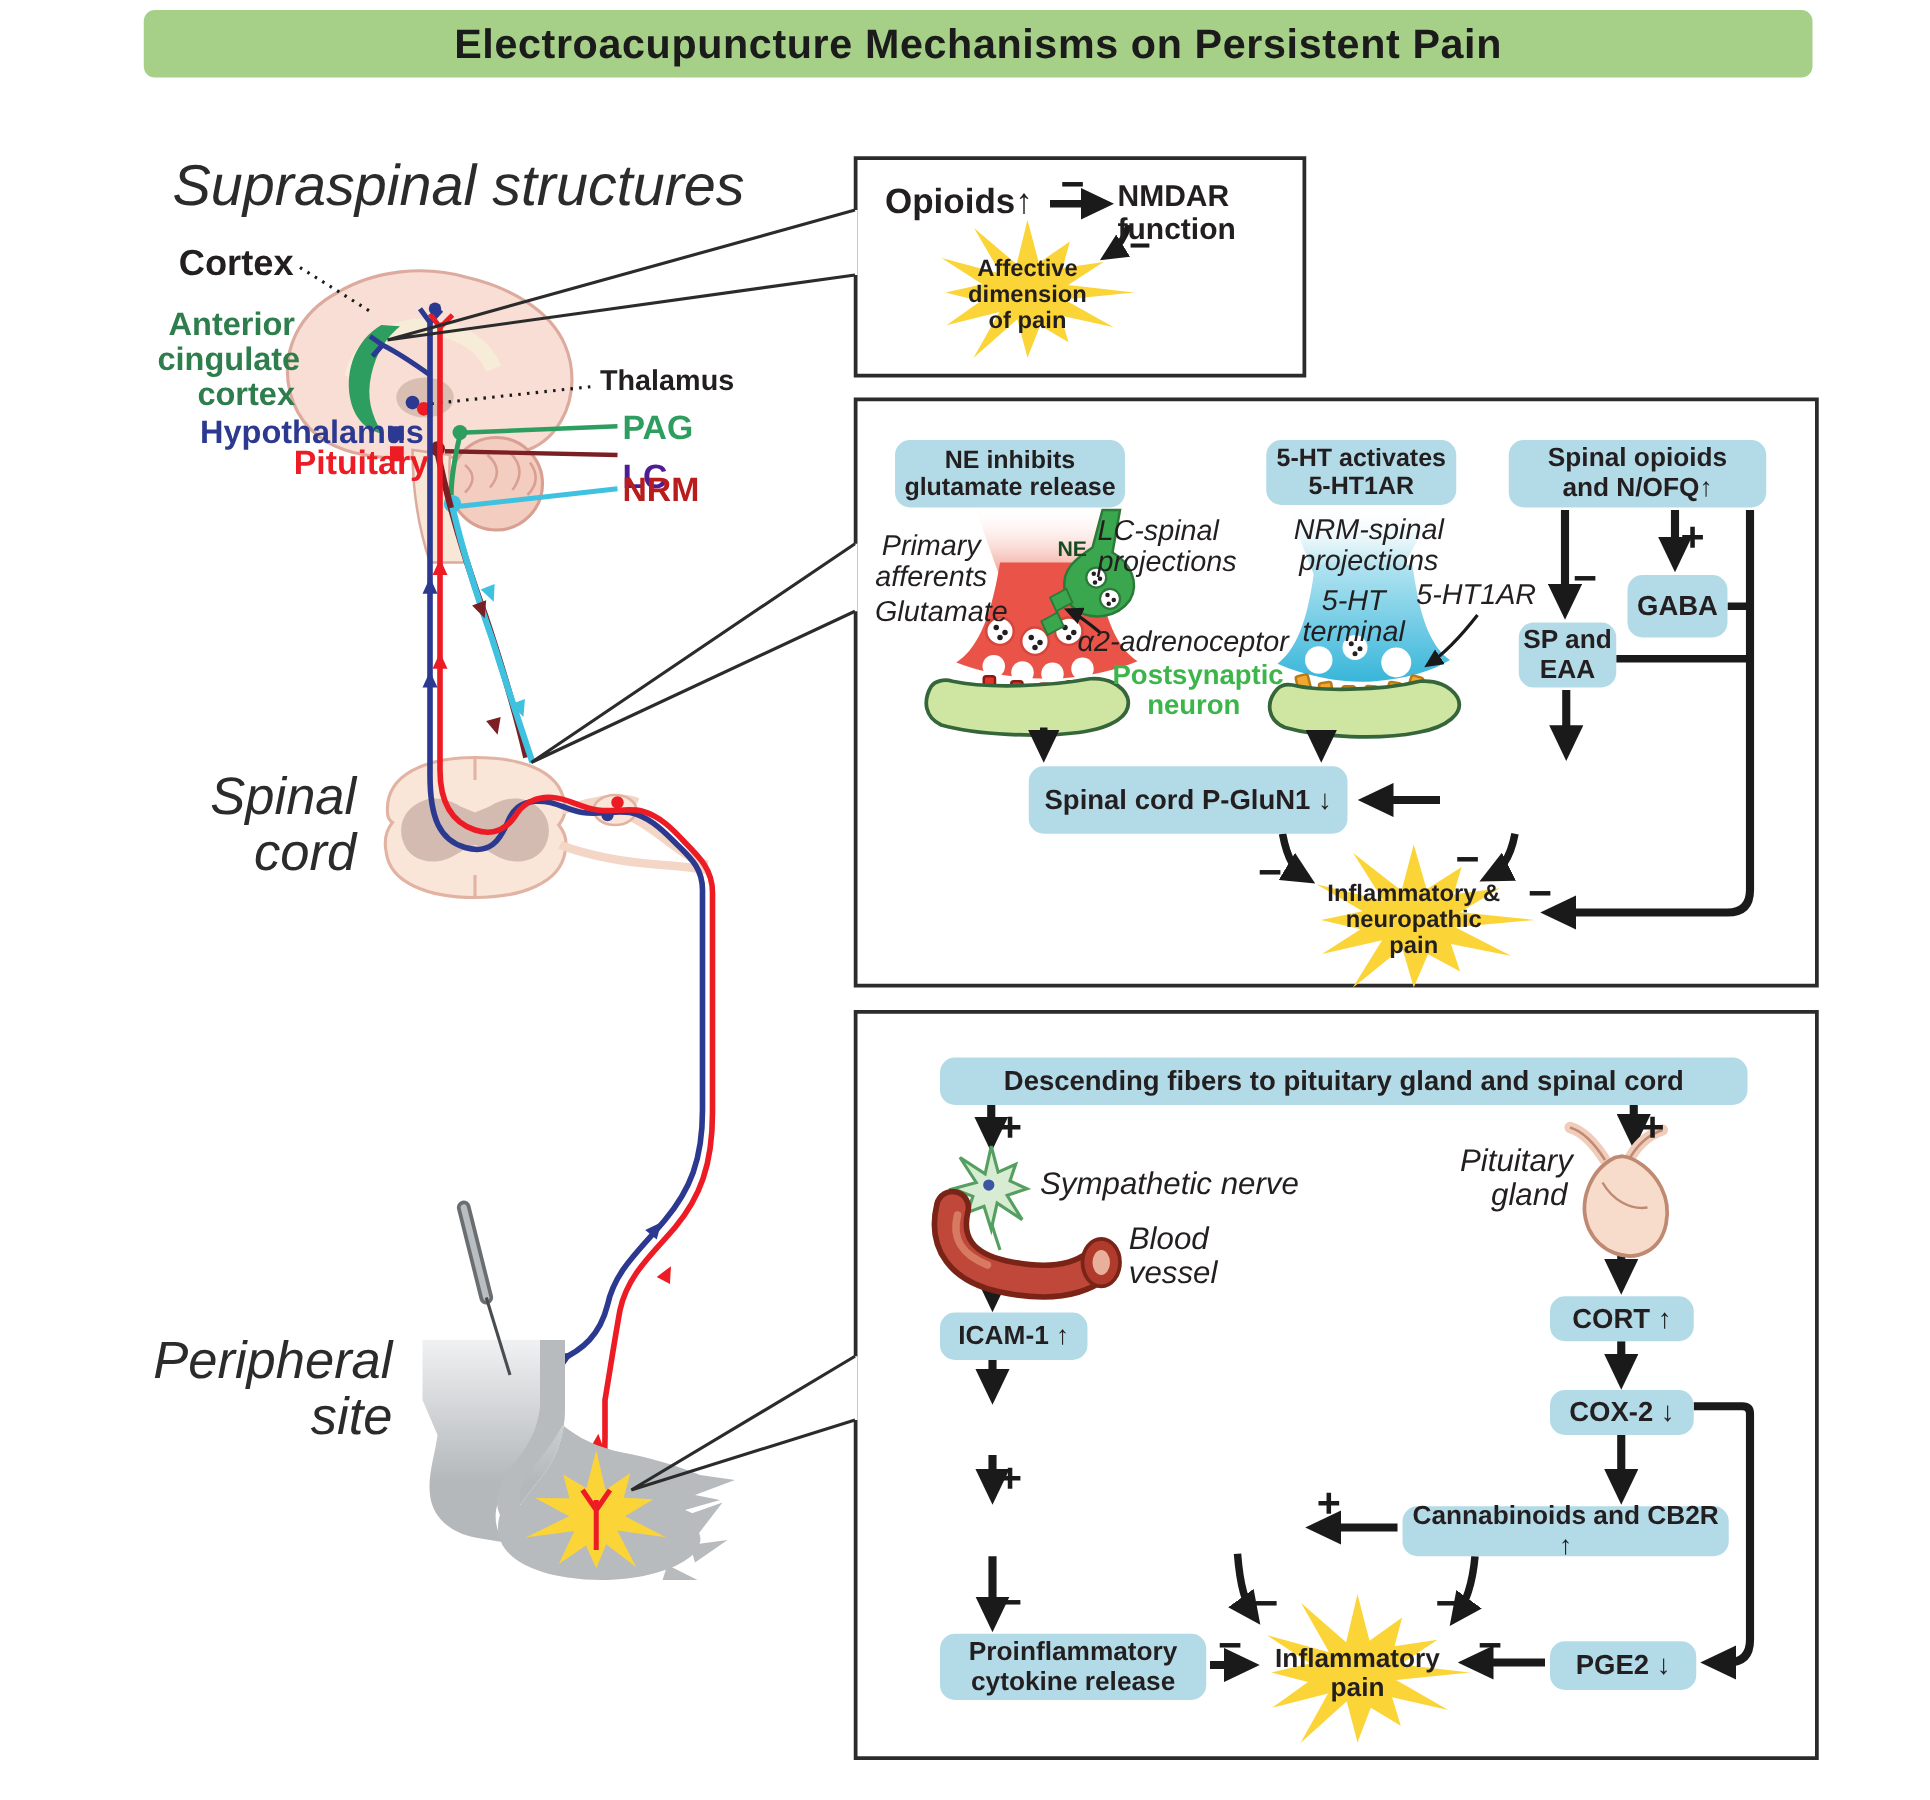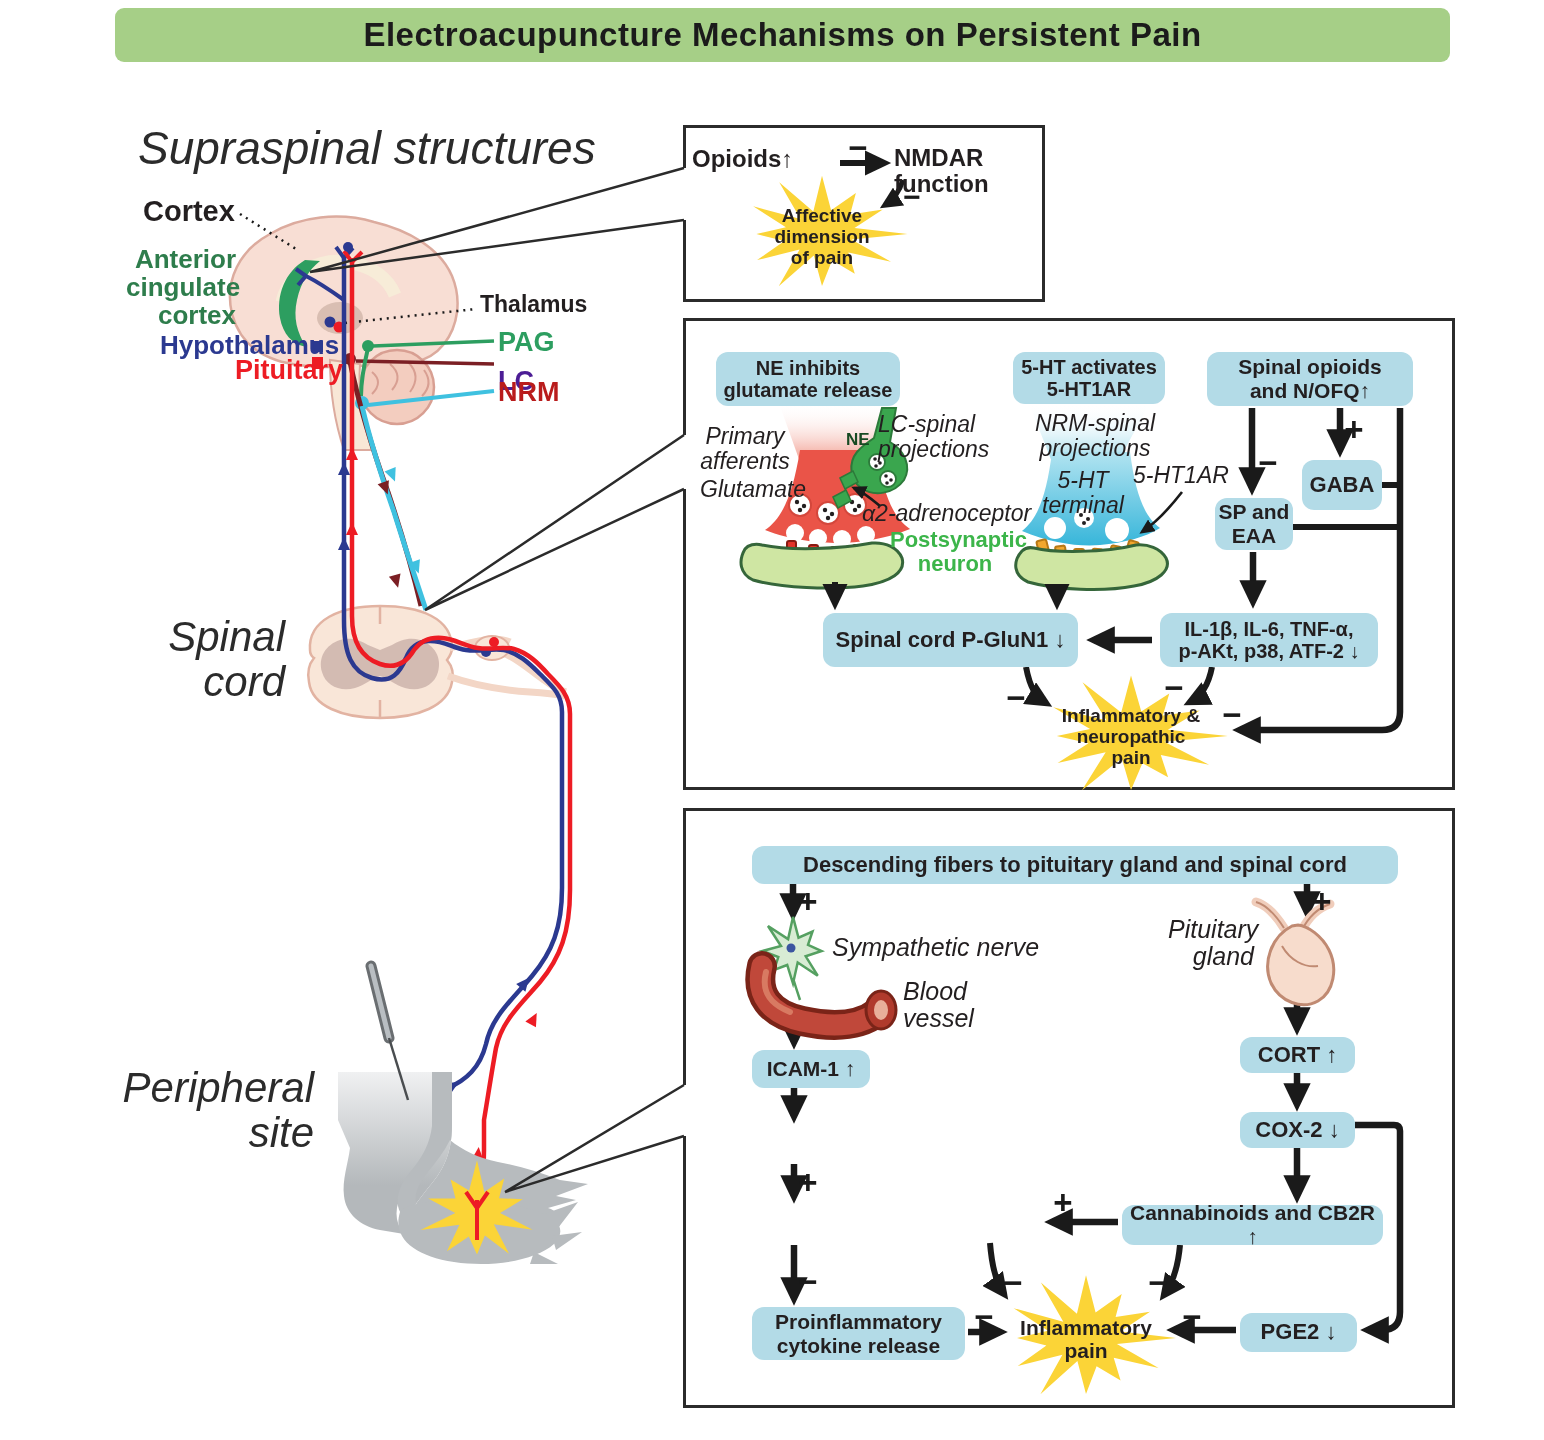--- a/index.html
+++ b/index.html
@@ -320,21 +320,21 @@
   <div class="lbl b rt" style="left:126px;top:246px;width:110px;font-size:26px;color:#2e7d4c">Anterior
 cingulate
 cortex</div>
   <div class="lbl b" style="left:160px;top:332px;font-size:26px;color:#2b3990">Hypothalamus</div>
   <div class="lbl b" style="left:235px;top:356px;font-size:27px;color:#ed1c24">Pituitary</div>
   <div class="lbl b" style="left:480px;top:292px;font-size:23px">Thalamus</div>
   <div class="lbl b" style="left:498px;top:328px;font-size:27px;color:#2d9e60">PAG</div>
   <div class="lbl b" style="left:498px;top:367px;font-size:27px;color:#4c1d95">LC</div>
   <div class="lbl b" style="left:498px;top:378px;font-size:27px;color:#b91c1c">NRM</div>
 
-  <div class="lbl b" style="left:692px;top:146px;font-size:24px">Opioids↑</div>
+  <div class="lbl b" style="left:708px;top:146px;font-size:28px">Opioids↑</div>
   <div class="lbl b" style="left:894px;top:145px;font-size:24px">NMDAR
 function</div>
   <div class="startext" style="left:822px;top:237px;font-size:19px">Affective
 dimension
 of pain</div>
   <span class="sign" style="left:858px;top:147px">−</span>
   <span class="sign" style="left:912px;top:197px;font-size:30px">−</span>
 
   <div class="bluebox" style="left:716px;top:352px;width:184px;height:54px;font-size:20px">NE inhibits
 glutamate release</div>
@@ -353,22 +353,20 @@
 neuron</div>
   <div class="lbl it ctr" style="left:1033px;top:411px;width:124px;font-size:23px">NRM-spinal
 projections</div>
   <div class="lbl it ctr" style="left:1036px;top:468px;width:94px;font-size:23px">5-HT
 terminal</div>
   <div class="lbl it" style="left:1133px;top:463px;font-size:23px">5-HT1AR</div>
   <div class="bluebox" style="left:1215px;top:498px;width:78px;height:52px;font-size:21px">SP and
 EAA</div>
   <div class="bluebox" style="left:1302px;top:460px;width:80px;height:50px;font-size:22px">GABA</div>
   <div class="bluebox" style="left:823px;top:613px;width:255px;height:54px;font-size:22px">Spinal cord P-GluN1 ↓</div>
-  <div class="bluebox" style="left:1160px;top:613px;width:218px;height:54px;font-size:20px">IL-1β, IL-6, TNF-α,
-p-AKt, p38, ATF-2 ↓</div>
   <div class="startext" style="left:1131px;top:737px;font-size:19px">Inflammatory &amp;
 neuropathic
 pain</div>
   <span class="sign" style="left:1268px;top:462px">−</span>
   <span class="sign" style="left:1354px;top:429px">+</span>
   <span class="sign" style="left:1016px;top:697px">−</span>
   <span class="sign" style="left:1174px;top:687px">−</span>
   <span class="sign" style="left:1232px;top:714px">−</span>
 
   <div class="bluebox" style="left:752px;top:846px;width:646px;height:38px;font-size:22px">Descending fibers to pituitary gland and spinal cord</div>

